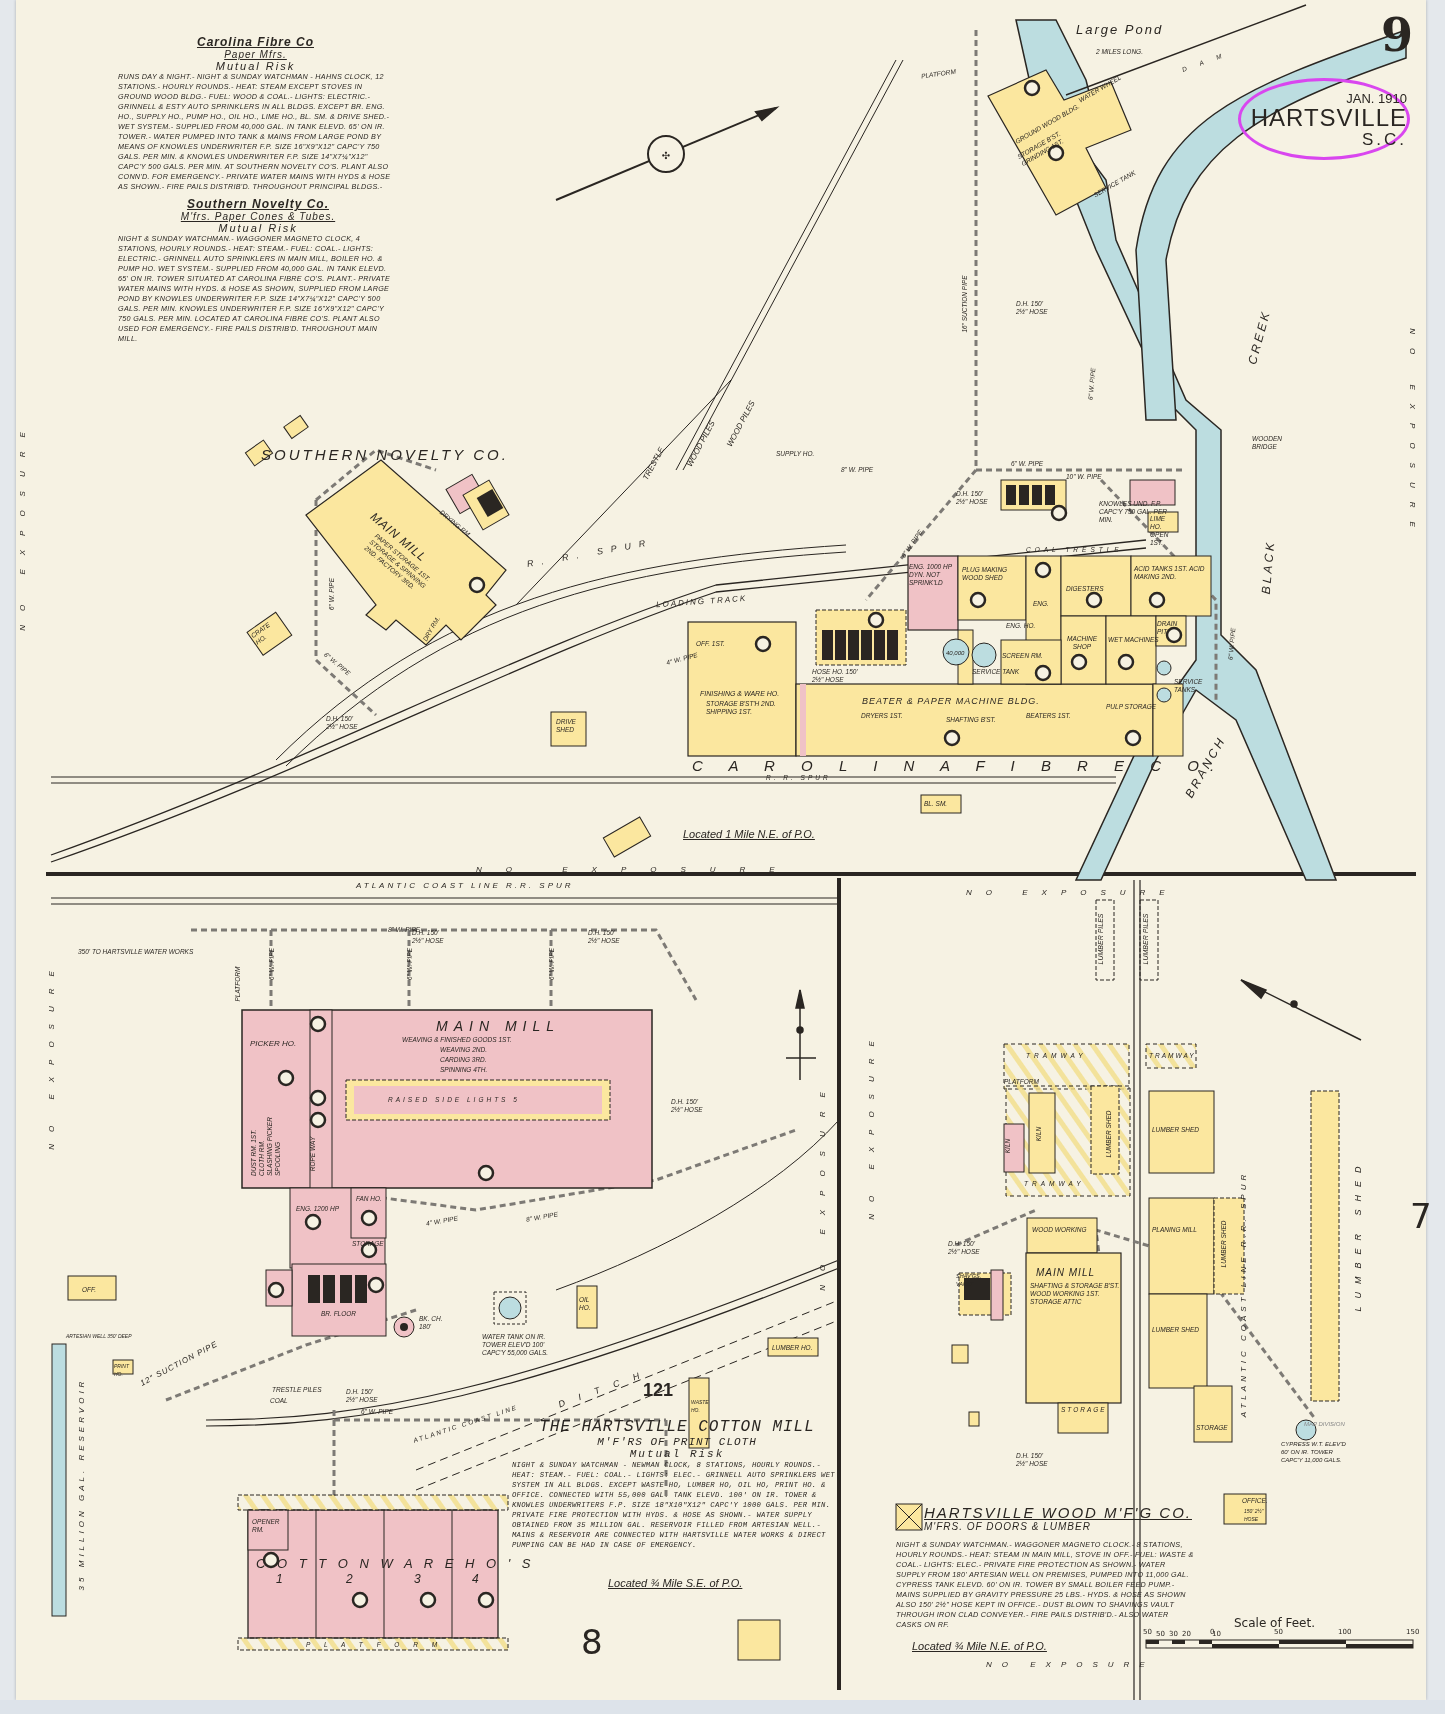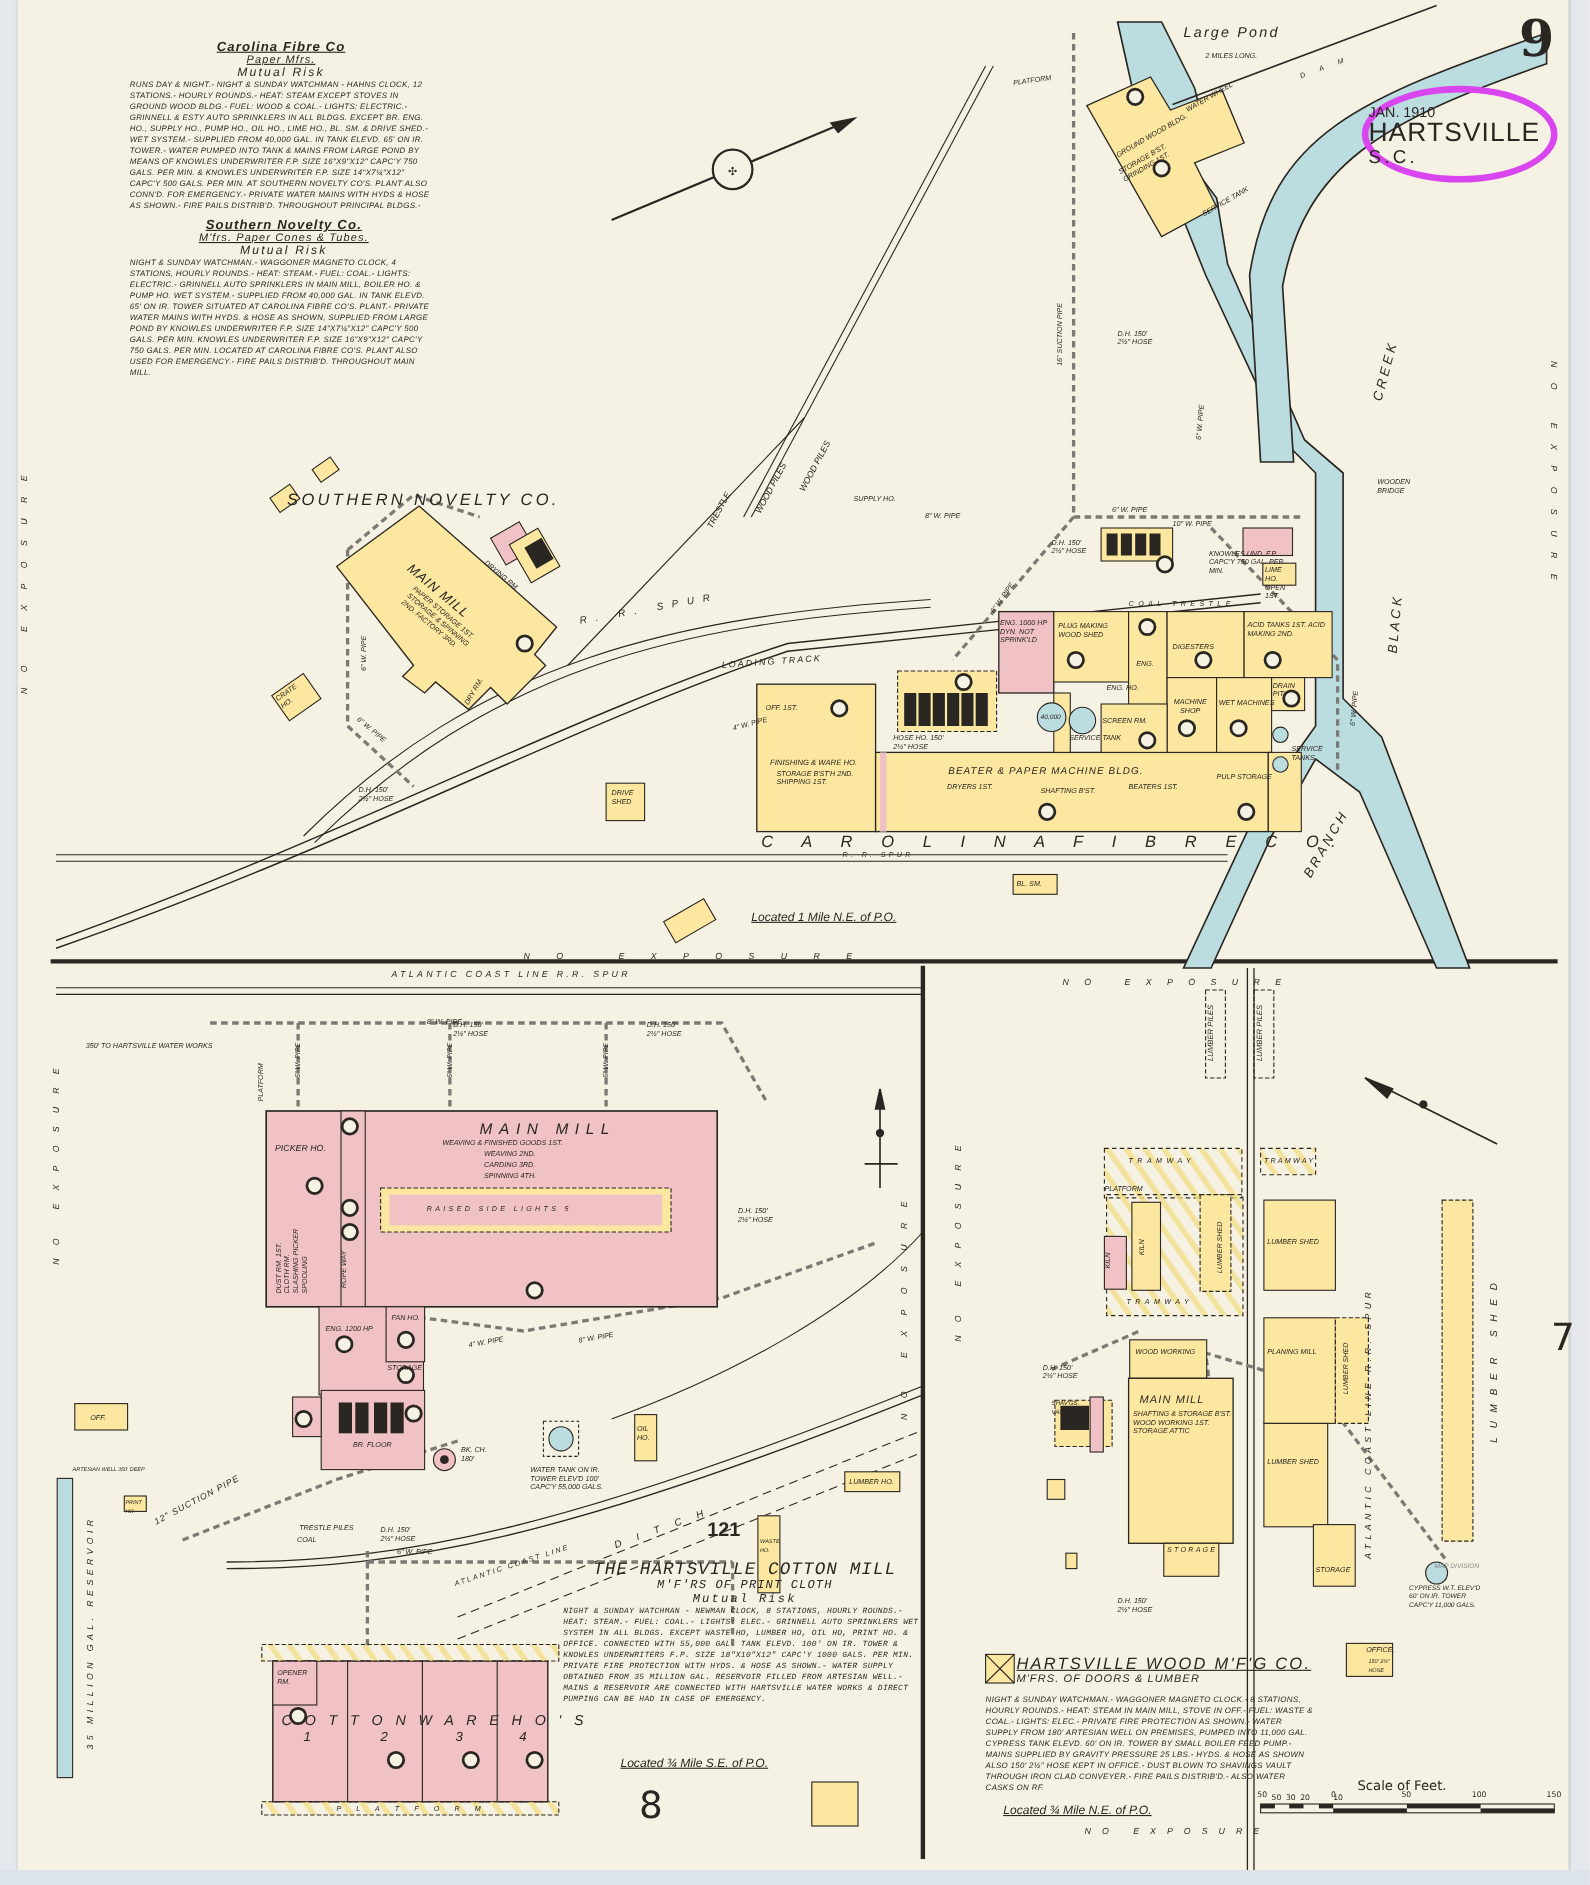--- a/index.html
+++ b/index.html
@@ -10,21 +10,21 @@
   .abs { position:absolute; }
   .note-title { font-style:italic; font-weight:bold; text-decoration:underline; font-size:12px; text-align:center; letter-spacing:1px; }
   .note-sub { font-style:italic; text-decoration:underline; font-size:10px; text-align:center; letter-spacing:1px; }
   .note-risk { font-style:italic; font-size:11px; text-align:center; letter-spacing:2px; }
   .note-body { font-style:italic; font-size:7.2px; line-height:10px; text-transform:uppercase; letter-spacing:0.3px; }
   .lbl { font-style:italic; font-size:9px; text-transform:uppercase; letter-spacing:1px; white-space:nowrap; }
   .lbl-sm { font-style:italic; font-size:6.5px; text-transform:uppercase; white-space:nowrap; line-height:8px; }
   .co-name { font-style:italic; font-size:15px; letter-spacing:3px; text-transform:uppercase; white-space:nowrap; }
   .located { font-style:italic; font-size:11px; text-decoration:underline; white-space:nowrap; }
   .exposure { font-style:italic; font-size:8px; letter-spacing:24px; text-transform:uppercase; white-space:nowrap; }
-  .title-oval { border:6px solid #d946ef; border-radius:50%; text-align:left; }
+  .title-oval { border:3px solid #d946ef; border-radius:50%; text-align:right; }
   .sheet-num { font-family:"DejaVu Serif", serif; font-weight:bold; font-size:46px; }
   .big-num { font-family:"DejaVu Sans", sans-serif; font-size:34px; }
   .pos-num { font-weight:bold; font-size:18px; }
   .scale-label { font-family:"DejaVu Sans", sans-serif; font-size:12px; }
   .scale-tick { font-family:"DejaVu Sans", sans-serif; font-size:7px; }
   .footer-bar { position:absolute; left:0; top:1700px; width:1445px; height:14px; background:#dde3ea; }
   svg text { font-family:"Liberation Sans", sans-serif; }
 </style>
 </head>
 <body>
@@ -410,21 +410,21 @@
   <div class="abs pos-num" style="left:627px;top:1380px;">121</div>
   <div class="abs lbl-sm" style="left:675px;top:1398px;width:16px;white-space:normal;font-size:5px;">Waste Ho.</div>
   <div class="abs lbl-sm" style="left:756px;top:1344px;">Lumber Ho.</div>
   <div class="abs lbl-sm" style="left:236px;top:1518px;width:30px;white-space:normal;">Opener Rm.</div>
   <div class="abs lbl" style="left:240px;top:1556px;font-size:13px;letter-spacing:4px;">C O T T O N   W A R E   H O ' S</div>
   <div class="abs lbl" style="left:260px;top:1572px;font-size:12px;">1</div>
   <div class="abs lbl" style="left:330px;top:1572px;font-size:12px;">2</div>
   <div class="abs lbl" style="left:398px;top:1572px;font-size:12px;">3</div>
   <div class="abs lbl" style="left:456px;top:1572px;font-size:12px;">4</div>
   <div class="abs lbl-sm" style="left:290px;top:1641px;letter-spacing:6px;">P L A T F O R M</div>
-  <div class="abs located" style="left:548px;top:1577px;margin-top:20px;">Located ¾ Mile S.E. of P.O.</div>
+  <div class="abs located" style="left:592px;top:1577px;">Located ¾ Mile S.E. of P.O.</div>
   <div class="abs big-num" style="left:565px;top:1622px;">8</div>
   <div class="abs exposure" style="left:700px;top:1180px;transform:rotate(-90deg);letter-spacing:14px;">No Exposure</div>
   <div class="abs exposure" style="left:-60px;top:1050px;transform:rotate(-90deg);letter-spacing:12px;">No Exposure</div>
 
   <div class="abs lbl-sm" style="left:1060px;top:935px;transform:rotate(-90deg);font-size:7px;">Lumber Piles</div>
   <div class="abs lbl-sm" style="left:1105px;top:935px;transform:rotate(-90deg);font-size:7px;">Lumber Piles</div>
   <div class="abs lbl-sm" style="left:1010px;top:1052px;letter-spacing:4px;">Tramway</div>
   <div class="abs lbl-sm" style="left:1133px;top:1052px;letter-spacing:2px;">Tramway</div>
   <div class="abs lbl-sm" style="left:1008px;top:1180px;letter-spacing:4px;">Tramway</div>
   <div class="abs lbl-sm" style="left:988px;top:1078px;">Platform</div>

